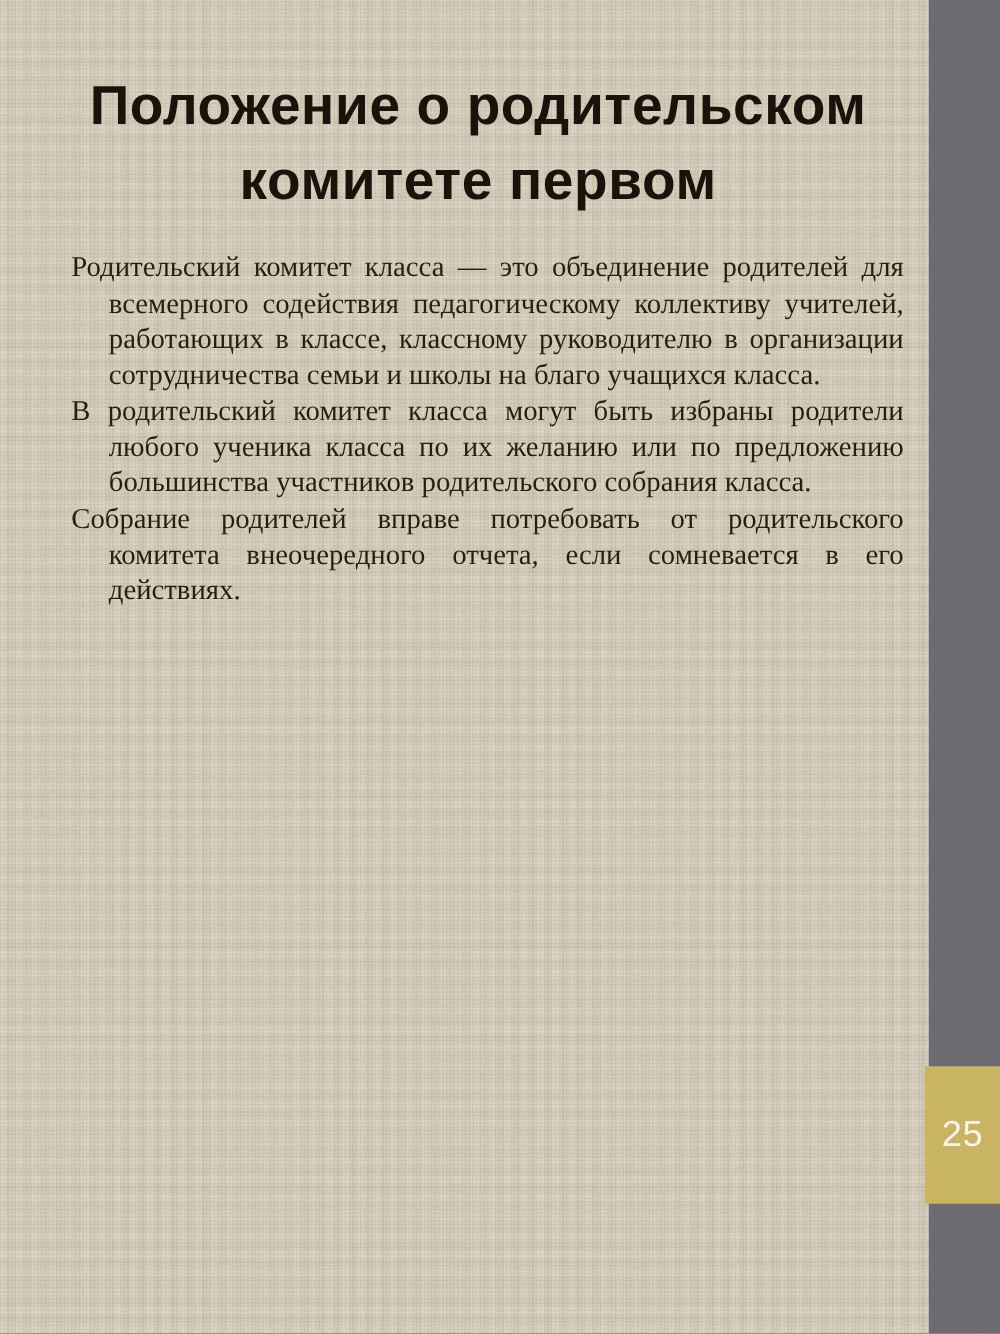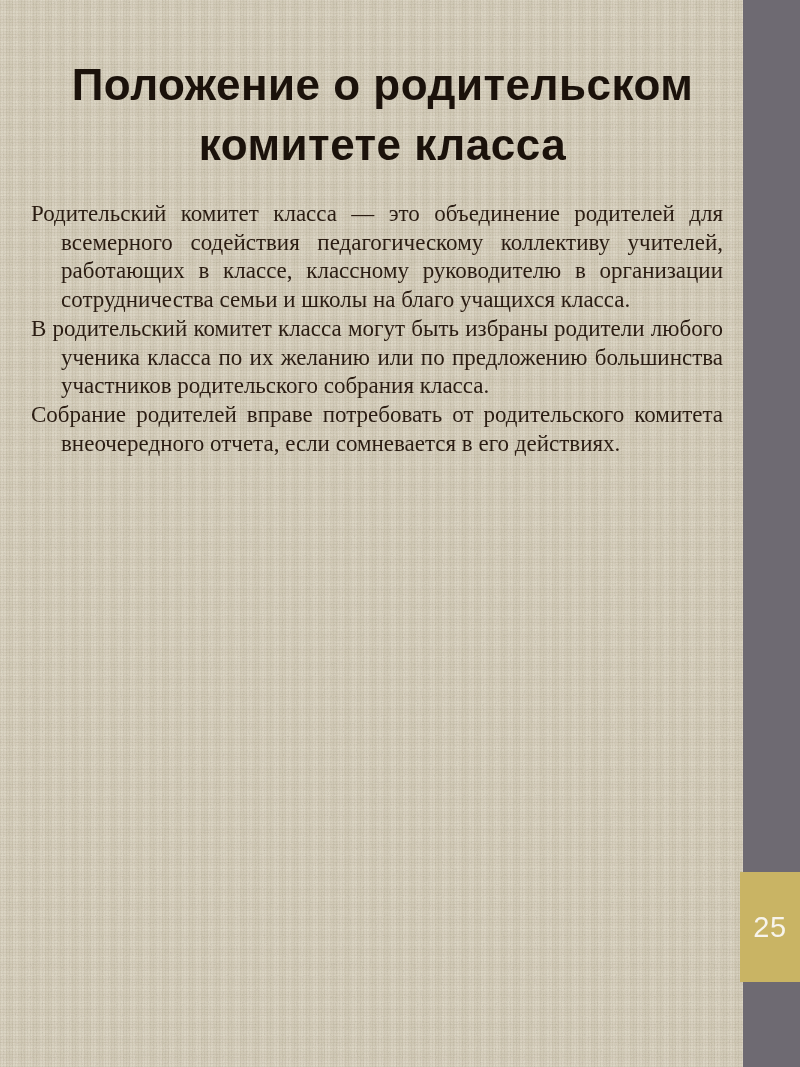--- a/index.html
+++ b/index.html
@@ -33,21 +33,21 @@
     position: absolute;
     top: 0;
     right: 0;
     width: 57px;
     height: 1067px;
     background: #6e6a72;
   }
   .page-badge {
     position: absolute;
     left: 740px;
-    top: 872px;
+    top: 853px;
     width: 60px;
     height: 110px;
     background: #c9b464;
     display: flex;
     align-items: center;
     justify-content: center;
   }
   .page-number {
     font-family: "Liberation Sans", "DejaVu Sans", sans-serif;
     font-size: 29px;
@@ -72,21 +72,21 @@
     position: absolute;
     left: 45px;
     top: 200px;
     width: 678px;
     color: #2a1c12;
     font-size: 23px;
     line-height: 28.7px;
   }
   .body-text p {
     margin: 0;
-    padding-left: 16px;
+    padding-left: 42px;
     text-indent: -30px;
     text-align: justify;
   }
 </style>
 </head>
 <body>
 
 <div class="slide">
 
   <svg class="noise" width="743" height="1067" aria-hidden="true">
@@ -99,21 +99,21 @@
     </filter>
     <rect width="100%" height="100%" filter="url(#linenNoise)"></rect>
   </svg>
 
   <div class="sidebar"></div>
 
   <div class="page-badge">
     <span class="page-number">25</span>
   </div>
 
-  <h1 class="title">Положение о родительском комитете класса</h1>
+  <h1 class="title">Положение о родительском комитете первом</h1>
 
   <div class="body-text">
     <p>Родительский комитет класса — это объединение родителей для всемерного содействия педагогическому коллективу учителей, работающих в классе, классному руководителю в организации сотрудничества семьи и школы на благо учащихся класса.</p>
     <p>В родительский комитет класса могут быть избраны родители любого ученика класса по их желанию или по предложению большинства участников родительского собрания класса.</p>
     <p>Собрание родителей вправе потребовать от родительского комитета внеочередного отчета, если сомневается в его действиях.</p>
   </div>
 
 </div>
 
 </body></html>

